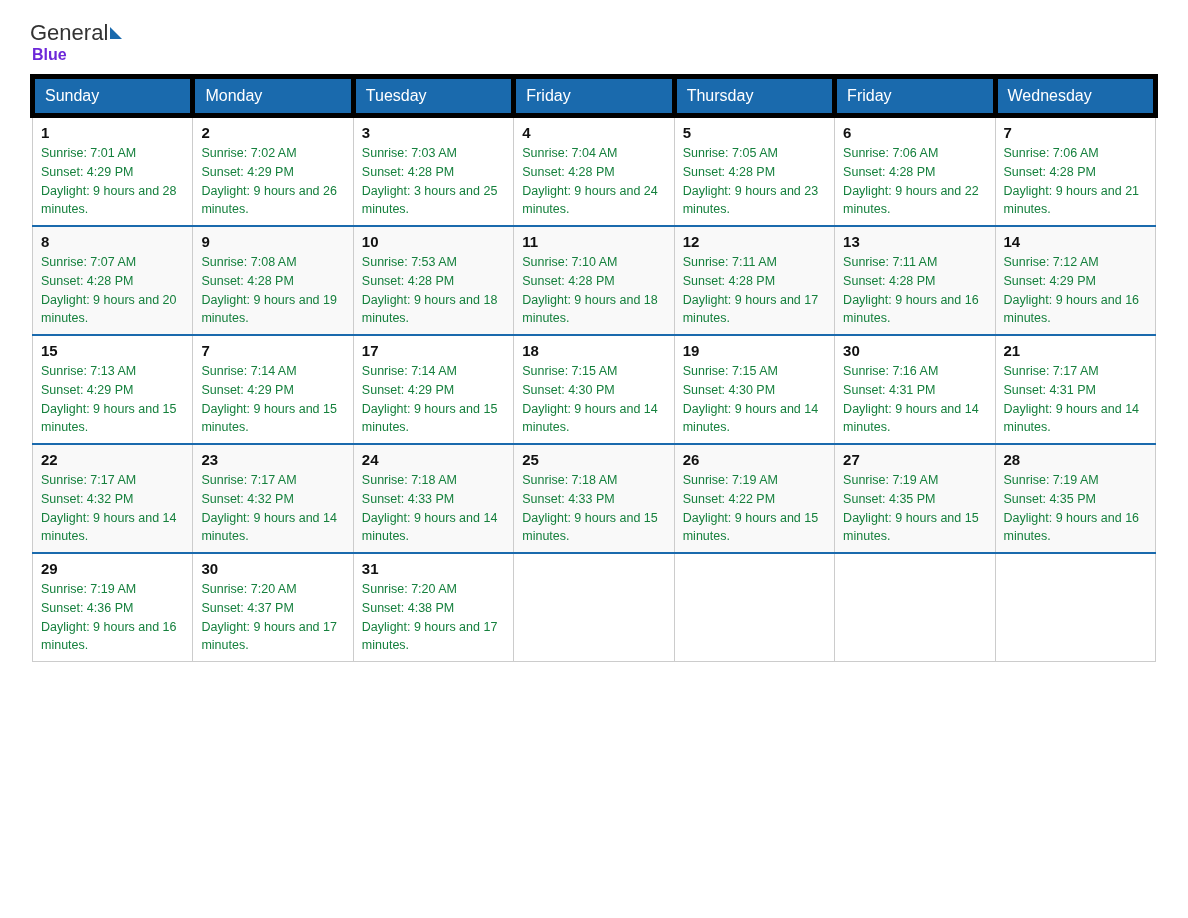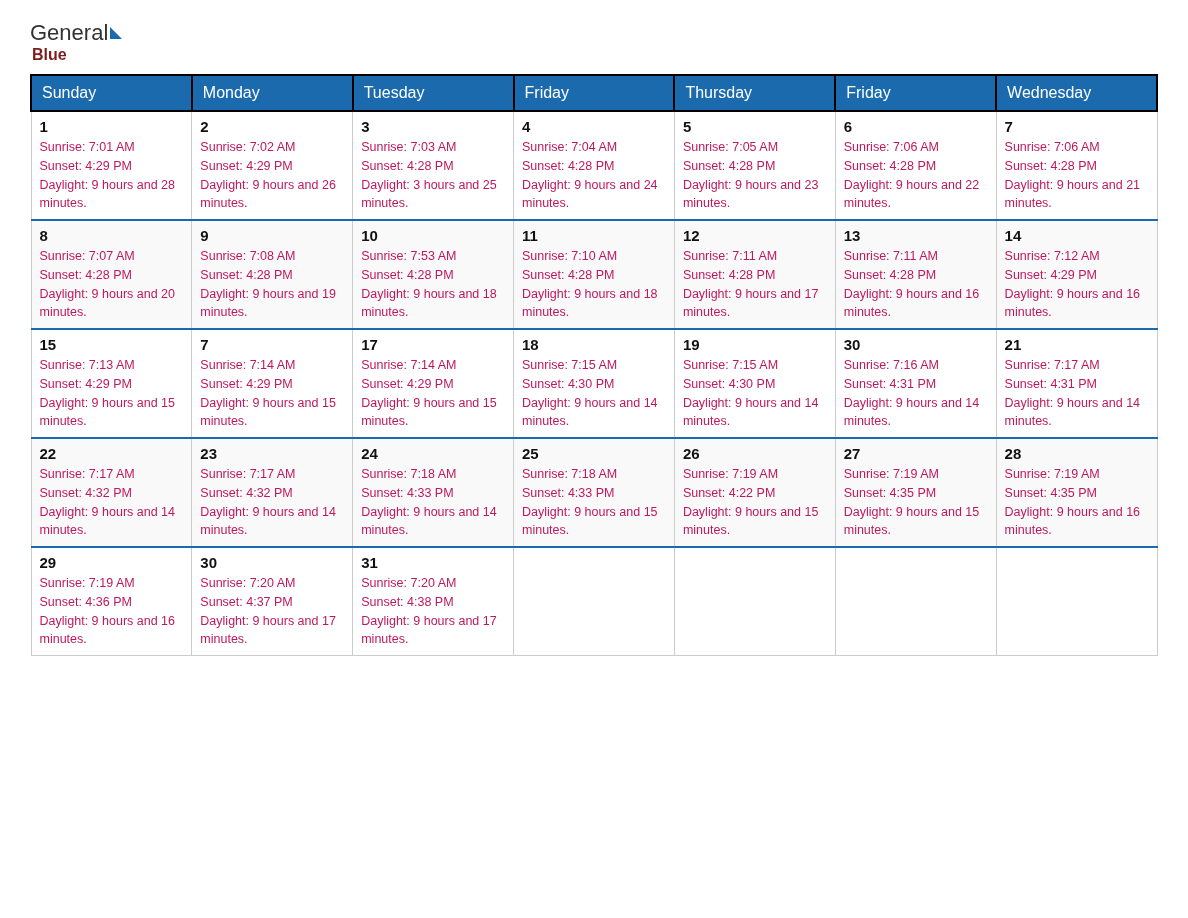--- a/index.html
+++ b/index.html
@@ -35,21 +35,21 @@
     .logo-arrow {
       width: 0;
       height: 0;
       border-left: 12px solid #1a6aad;
       border-top: 12px solid transparent;
       border-bottom: 0px solid transparent;
       display: inline-block;
       margin: 0 2px;
     }
     .logo-blue {
-      color: #7f1d1d;
+      color: #6d28d9;
       font-weight: bold;
     }
     .title-block {
       text-align: right;
     }
     .month-year {
       font-size: 48px;
       font-weight: normal;
       color: #111;
       line-height: 1.1;
@@ -64,21 +64,21 @@
       border-collapse: collapse;
       margin-top: 10px;
     }
     .calendar th {
       background: #1a6aad;
       color: #fff;
       padding: 8px 10px;
       text-align: left;
       font-size: 16px;
       font-weight: normal;
-      border: 2px solid #000000;
+      border: 5px solid #000000;
     }
     .calendar td {
       vertical-align: top;
       padding: 6px 8px;
       border: 1px solid #ccc;
       width: calc(100% / 7);
       min-height: 90px;
       font-size: 13px;
       color: #333;
       background: #fff;
@@ -89,21 +89,21 @@
     .day-number {
       font-size: 15px;
       font-weight: bold;
       color: #111;
       display: block;
       margin-bottom: 3px;
     }
     .day-info {
       font-size: 12.5px;
       line-height: 1.5;
-      color: #be185d;
+      color: #15803d;
     }
     .empty-cell {
       background: #fff !important;
     }
     .calendar tbody tr td {
       border-top: 2px solid #1a6aad;
     }
     .calendar tbody tr td + td {
       border-top: 2px solid #1a6aad;
     }

